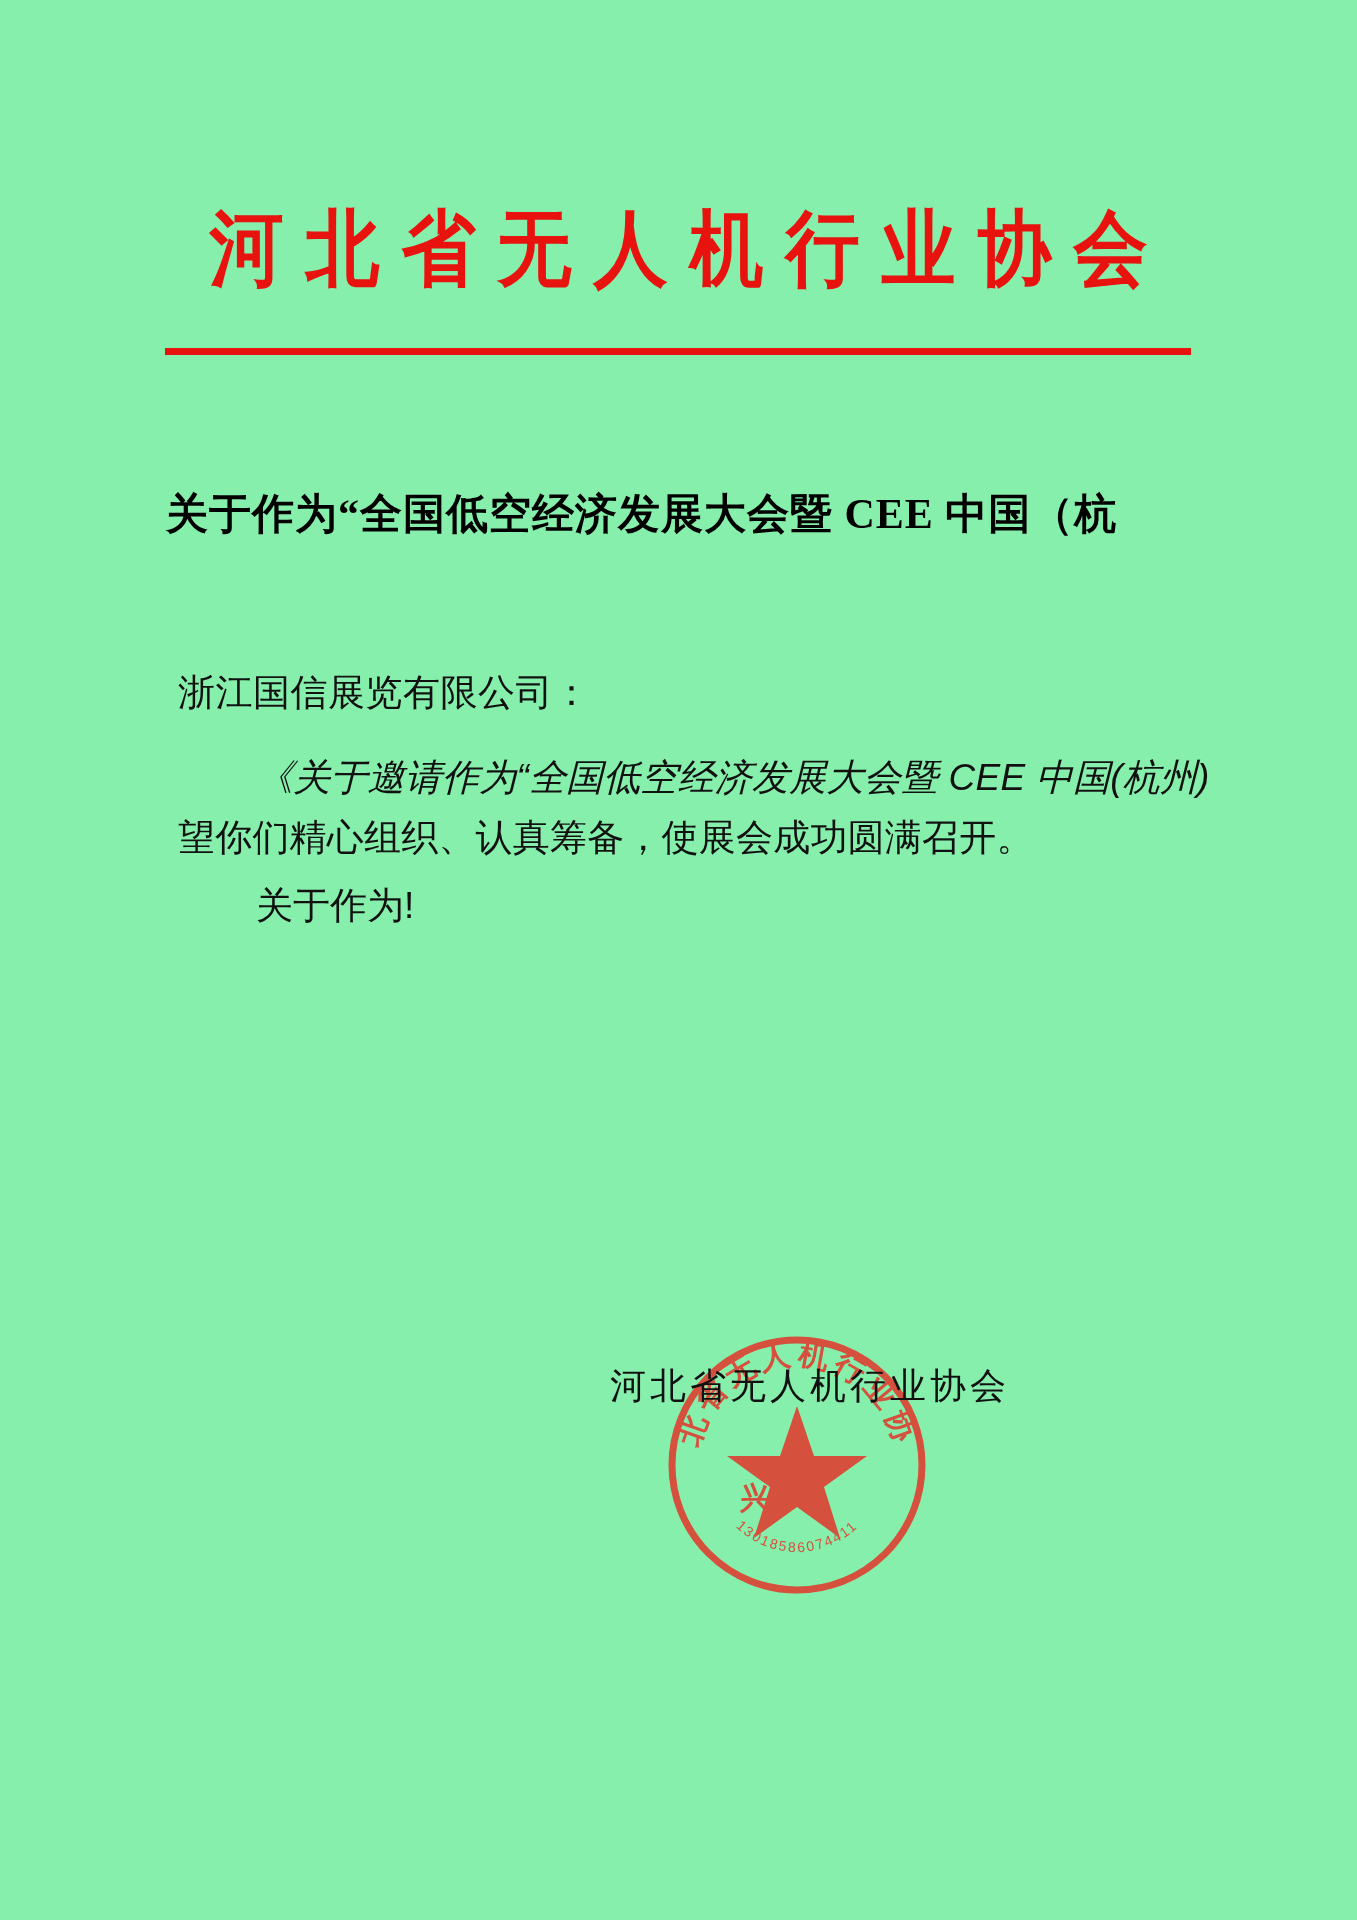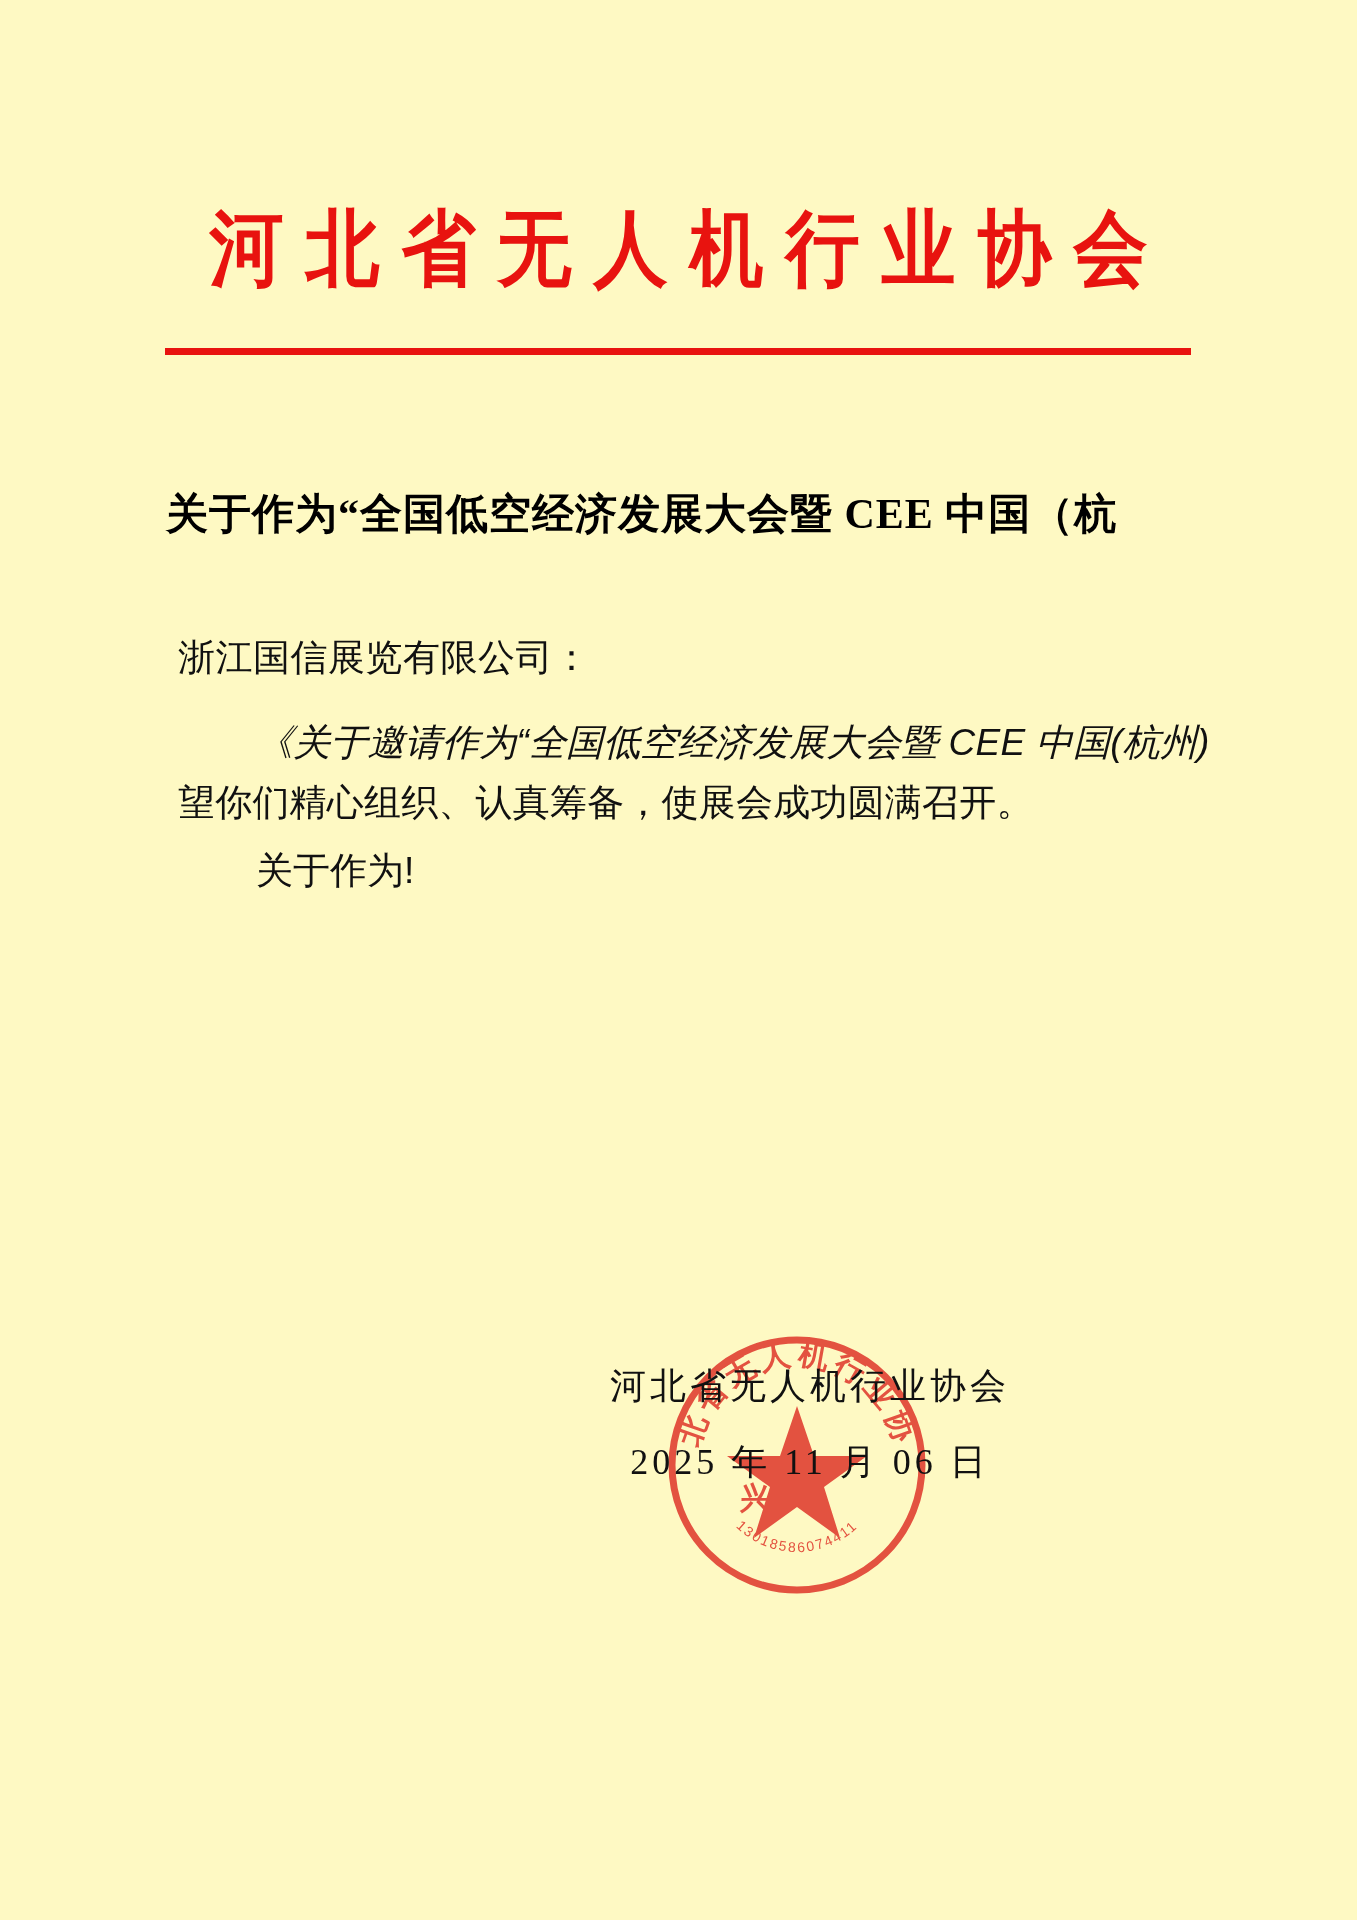--- a/index.html
+++ b/index.html
@@ -7,21 +7,21 @@
     padding: 0;
     background: #ffffff;
   }
   body {
     font-family: "Liberation Serif", "DejaVu Serif", serif;
   }
   .page {
     position: relative;
     width: 1357px;
     height: 1920px;
-    background: #fef9c3;
+    background: #86efac;
     overflow: hidden;
     box-sizing: border-box;
   }
 
   
   .letterhead {
     position: absolute;
     left: 0;
     top: 196px;
     width: 100%;
@@ -67,21 +67,21 @@
     white-space: nowrap;
   }
   .doc-title .tline-2 {
     letter-spacing: 1px;
   }
 
   
   .body-block {
     position: absolute;
     left: 178px;
-    top: 628px;
+    top: 663px;
     width: 1000px;
     font-family: "Liberation Sans", "DejaVu Sans", sans-serif;
     font-size: 37px;
     color: #111111;
     line-height: 60px;
   }
   .salutation {
     display: block;
     letter-spacing: 0.5px;
     margin-bottom: 25px;
@@ -180,16 +180,15 @@
       <text font-family="'Liberation Sans','DejaVu Sans',sans-serif" font-size="14" fill="#e03b2e" letter-spacing="2" text-anchor="middle">
         <textPath href="#arcBottom" startOffset="50%">13018586074411</textPath>
       </text>
 
       <text x="78" y="178" font-family="'Liberation Serif','DejaVu Serif',serif" font-size="30" font-weight="700" fill="#e03b2e">兴</text>
     </svg>
   </div>
 
   <div class="signature">
     <span class="sig-org">河北省无人机行业协会</span>
-    <span class="sig-date">2025 年 11 月 06 日</span>
   </div>
 
 </div>
 
 </body></html>

